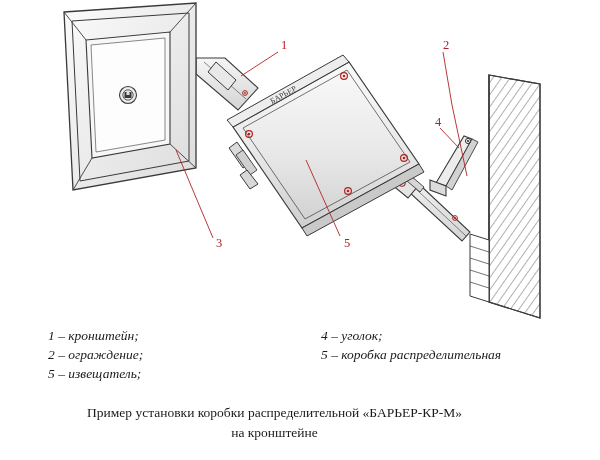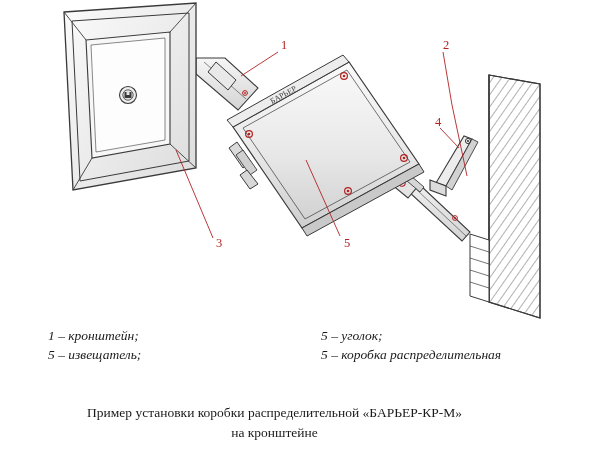--- a/index.html
+++ b/index.html
@@ -206,24 +206,25 @@
       <text class="ref-num" x="216" y="247">3</text>
       <text class="ref-num" x="435" y="126">4</text>
       <text class="ref-num" x="344" y="247">5</text>
     </g>
   </svg>
 
   <div class="legend">
     <div class="legend-cols">
       <div class="legend-col">
         <div class="legend-line">1 – кронштейн;</div>
+        <div class="legend-line">2 – ограждение;</div>
         <div class="legend-line">5 – извещатель;</div>
       </div>
       <div class="legend-col right">
-        <div class="legend-line">5 – уголок;</div>
+        <div class="legend-line">4 – уголок;</div>
         <div class="legend-line">5 – коробка распределительная</div>
       </div>
     </div>
   </div>
 
   <div class="caption">
     <div>Пример установки коробки распределительной «БАРЬЕР-КР-М»</div>
     <div>на кронштейне</div>
   </div>
 

